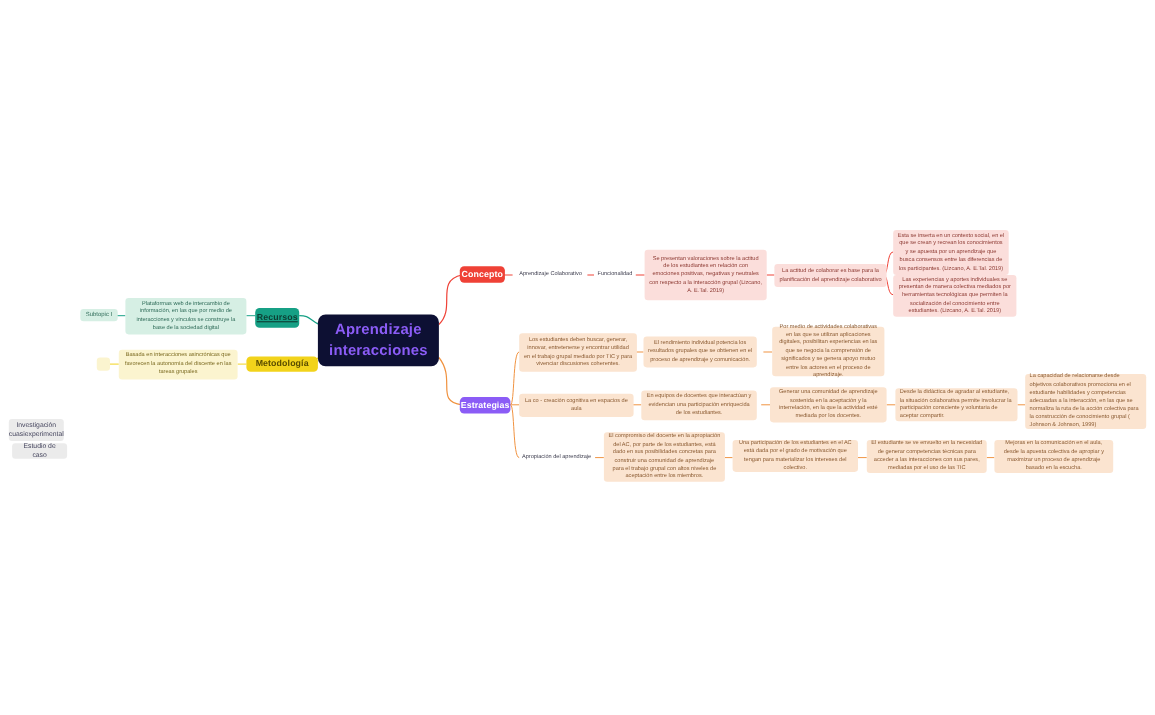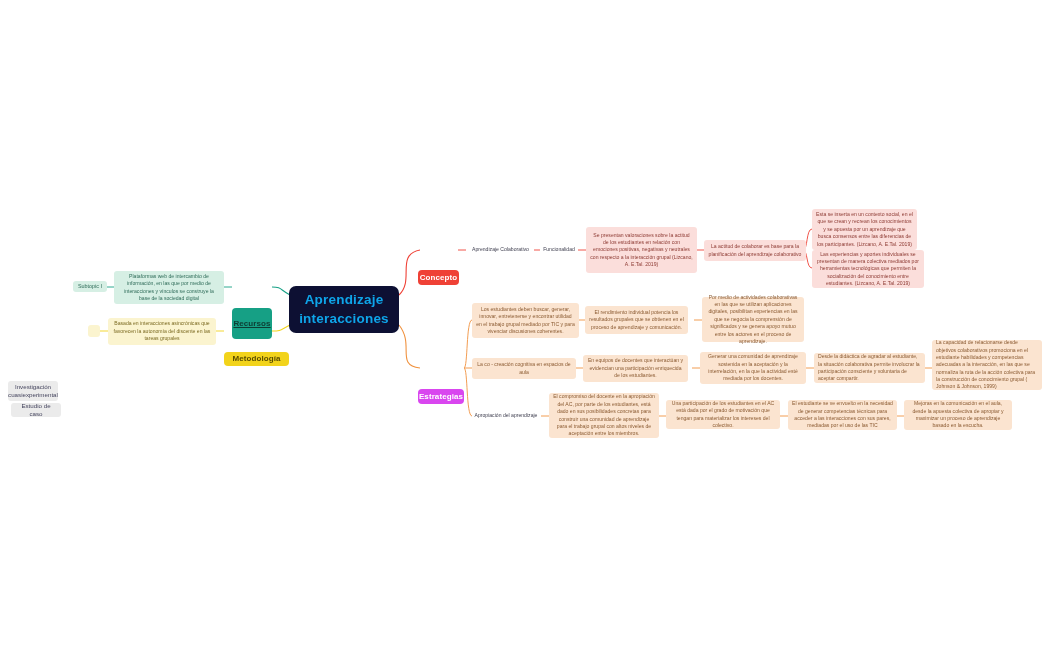--- a/index.html
+++ b/index.html
@@ -34,39 +34,38 @@
     display: flex;
     align-items: center;
     justify-content: center;
     text-align: center;
     border-radius: 4px;
     line-height: 1.25;
   }
   
   .root {
     background: #0d1033;
-    color: #0ea5e9;
+    color: #8b5cf6;
     border-radius: 7px;
     font-size: 13.5px;
     font-weight: 600;
     letter-spacing: .2px;
     line-height: 1.35;
     padding: 6px 10px;
   }
   
   .chip {
     font-size: 8px;
     font-weight: 700;
     border-radius: 4px;
     padding: 3px 6px;
     letter-spacing: .1px;
-    margin-top: 28px;
   }
   .chip-red    { background: #ef4136; color: #ffffff; }
-  .chip-orange { background: #d946ef; color: #ffffff; }
+  .chip-orange { background: #8b5cf6; color: #ffffff; }
   .chip-green  { background: #16a085; color: #0d3d33; }
   .chip-yellow { background: #f2d31b; color: #5a4d00; }
 
   
   .leaf {
     font-size: 5.1px;
     padding: 3px 4px;
     border-radius: 3px;
     line-height: 1.45;
   }
@@ -184,21 +183,21 @@
   <div class="node leaf leaf-plain" style="left:470px; top:409px; width:72px; height:14px;">Apropiación del aprendizaje</div>
 
   <div class="node leaf leaf-orange" style="left:549px; top:393px; width:110px; height:45px;">El compromiso del docente en la apropiación del AC, por parte de los estudiantes, está dado en sus posibilidades concretas para construir una comunidad de aprendizaje para el trabajo grupal con altos niveles de aceptación entre los miembros.</div>
 
   <div class="node leaf leaf-orange" style="left:666px; top:400px; width:114px; height:29px;">Una participación de los estudiantes en el AC está dada por el grado de motivación que tengan para materializar los intereses del colectivo.</div>
 
   <div class="node leaf leaf-orange" style="left:788px; top:400px; width:109px; height:30px;">El estudiante se ve envuelto en la necesidad de generar competencias técnicas para acceder a las interacciones con sus pares, mediadas por el uso de las TIC</div>
 
   <div class="node leaf leaf-orange" style="left:904px; top:400px; width:108px; height:30px;">Mejoras en la comunicación en el aula, desde la apuesta colectiva de apropiar y maximizar un proceso de aprendizaje basado en la escucha.</div>
 
-  <div class="node chip chip-green" style="left:232px; top:280px; width:40px; height:31px;text-decoration:underline;">Recursos</div>
+  <div class="node chip chip-green" style="left:232px; top:280px; width:40px; height:18px;text-decoration:underline;">Recursos</div>
 
   <div class="node leaf leaf-green" style="left:114px; top:271px; width:110px; height:33px;">Plataformas web de intercambio de información, en las que por medio de interacciones y vínculos se construye la base de la sociedad digital</div>
 
   <div class="node subtopic" style="left:73px; top:281px; width:34px; height:11px; position:absolute; display:flex; align-items:center; justify-content:center;">Subtopic I</div>
 
   <div class="node chip chip-yellow" style="left:224px; top:324px; width:65px; height:14px;">Metodología</div>
 
   <div class="node leaf leaf-yellow" style="left:108px; top:318px; width:108px; height:27px;">Basada en interacciones asincrónicas que favorecen la autonomía del discente en las tareas grupales</div>
 
   <div class="node stub stub-yellow" style="left:88px; top:325px; width:12px; height:12px;"></div>

